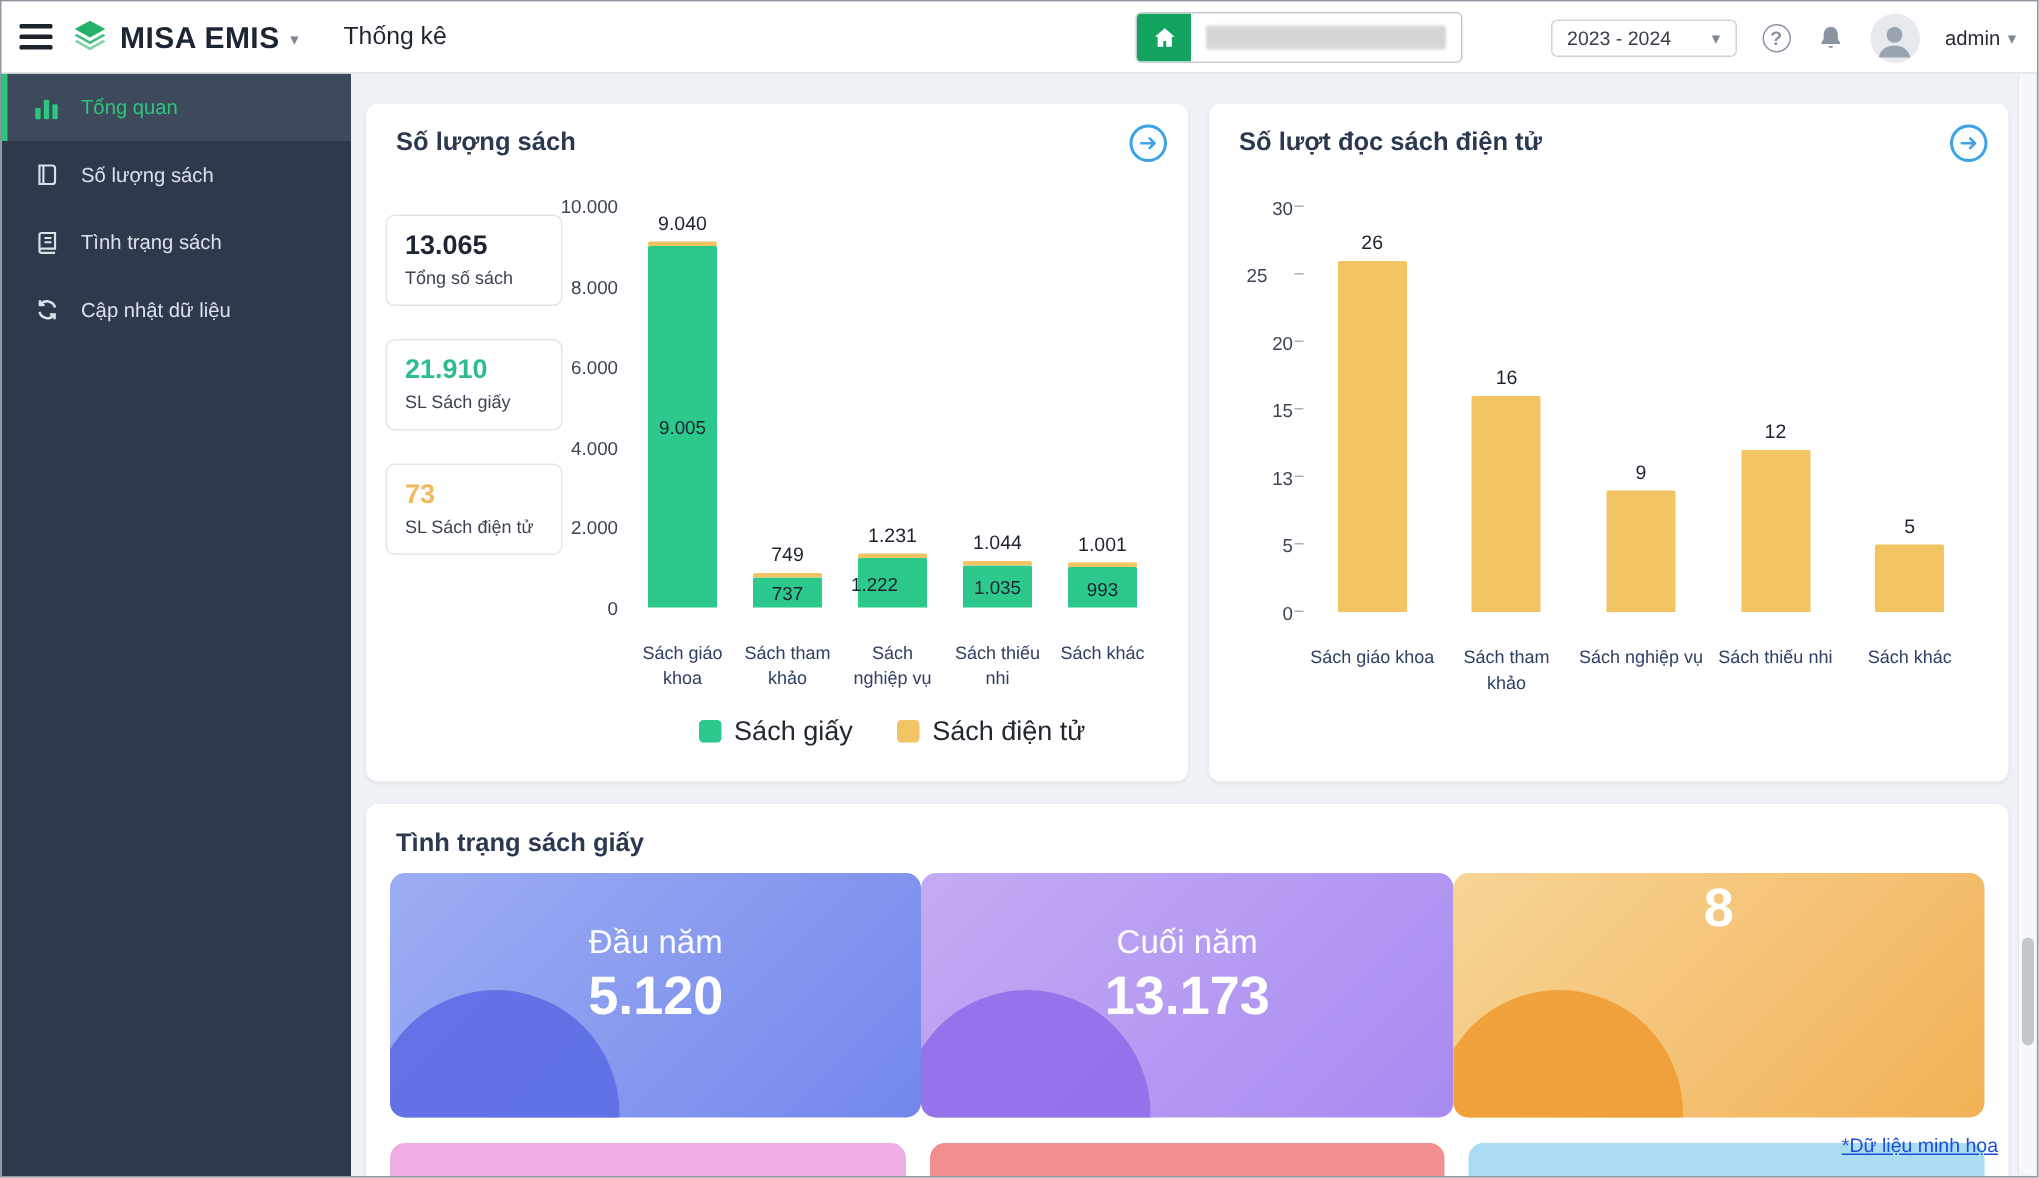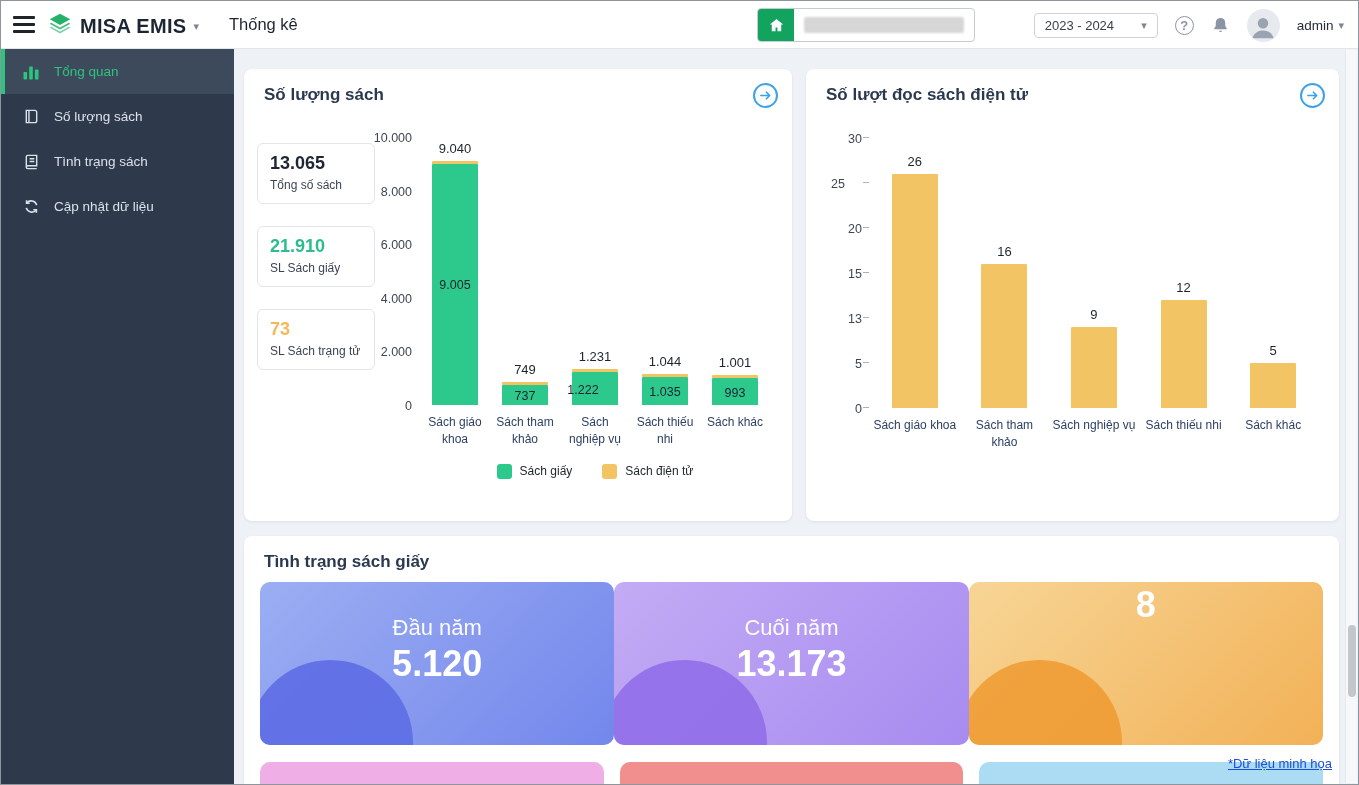--- a/index.html
+++ b/index.html
@@ -51,24 +51,24 @@
 #chart1 .plot{margin-left:56px;width:350px;height:268px;position:relative}
 #chart1 .cats,#chart1 .legend{margin-left:56px;width:350px}
 #chart2{left:12px;top:69px;width:512px}
 #chart2 .plot{margin-left:52px;width:448px;height:270px;position:relative}
 #chart2 .cats{margin-left:52px;width:448px}
 .ytick{position:absolute;left:-56px;width:48px;text-align:right;font-size:12.5px;color:#3d4654}
 .ydash{position:absolute;left:-7px;width:6px;height:1px;background:#aab1bb}
 .bar{position:absolute;bottom:0;border-radius:1px 1px 0 0}
 .bar-label{position:absolute;font-size:13px;color:#1d242f;text-align:center}
 .inner-label{position:absolute;font-size:12.5px;color:#1d242f;text-align:center}
-.cats{display:flex;margin-top:9px}
+.cats{display:flex;margin-top:22px}
 .cat{font-size:12px;color:#2e4064;text-align:center;line-height:1.4;padding:0 2px}
 .legend{display:flex;justify-content:center;gap:30px;margin-top:16px}
-.legend-item{display:flex;align-items:center;gap:8px;font-size:12px;color:#22282f}
+.legend-item{display:flex;align-items:center;gap:8px;font-size:18px;color:#22282f}
 .legend-swatch{width:15px;height:15px;border-radius:3px}
 
 
 #card-status .tiles{position:absolute;left:16px;top:46px;right:16px;display:grid;grid-template-columns:repeat(3,1fr);}
 .tile{height:163px;border-radius:10px;position:relative;overflow:hidden;color:#fff;text-align:center}
 .tile .circle{position:absolute;width:165px;height:165px;border-radius:50%;left:-12px;bottom:-80px;opacity:.85}
 .tile-label{position:relative;margin-top:33px;font-size:22px;opacity:.97}
 .tile-value{position:relative;font-size:36px;font-weight:600;margin-top:2px}
 #card-status .tiles2{position:absolute;left:16px;top:226px;right:16px;display:grid;grid-template-columns:repeat(3,1fr);gap:16px}
 .tile2{height:70px;border-radius:10px}
@@ -192,21 +192,21 @@
         <div class="stat-box">
           <div class="stat-value" style="color:#1f2633">13.065</div>
           <div class="stat-label">Tổng số sách</div>
         </div>
         <div class="stat-box">
           <div class="stat-value" style="color:#2dbd8d">21.910</div>
           <div class="stat-label">SL Sách giấy</div>
         </div>
         <div class="stat-box">
           <div class="stat-value" style="color:#f0b95c">73</div>
-          <div class="stat-label">SL Sách trạng tử</div>
+          <div class="stat-label">SL Sách điện tử</div>
         </div>
       </div>
     <div class="chartbox" id="chart1">
       <div class="plot">
           <div class="ytick" style="bottom: -8px;">0</div>
           <div class="ytick" style="bottom: 45.6px;">2.000</div>
           <div class="ytick" style="bottom: 99.2px;">4.000</div>
           <div class="ytick" style="bottom: 152.8px;">6.000</div>
           <div class="ytick" style="bottom: 206.4px;">8.000</div>
           <div class="ytick" style="bottom: 260px;">10.000</div>

